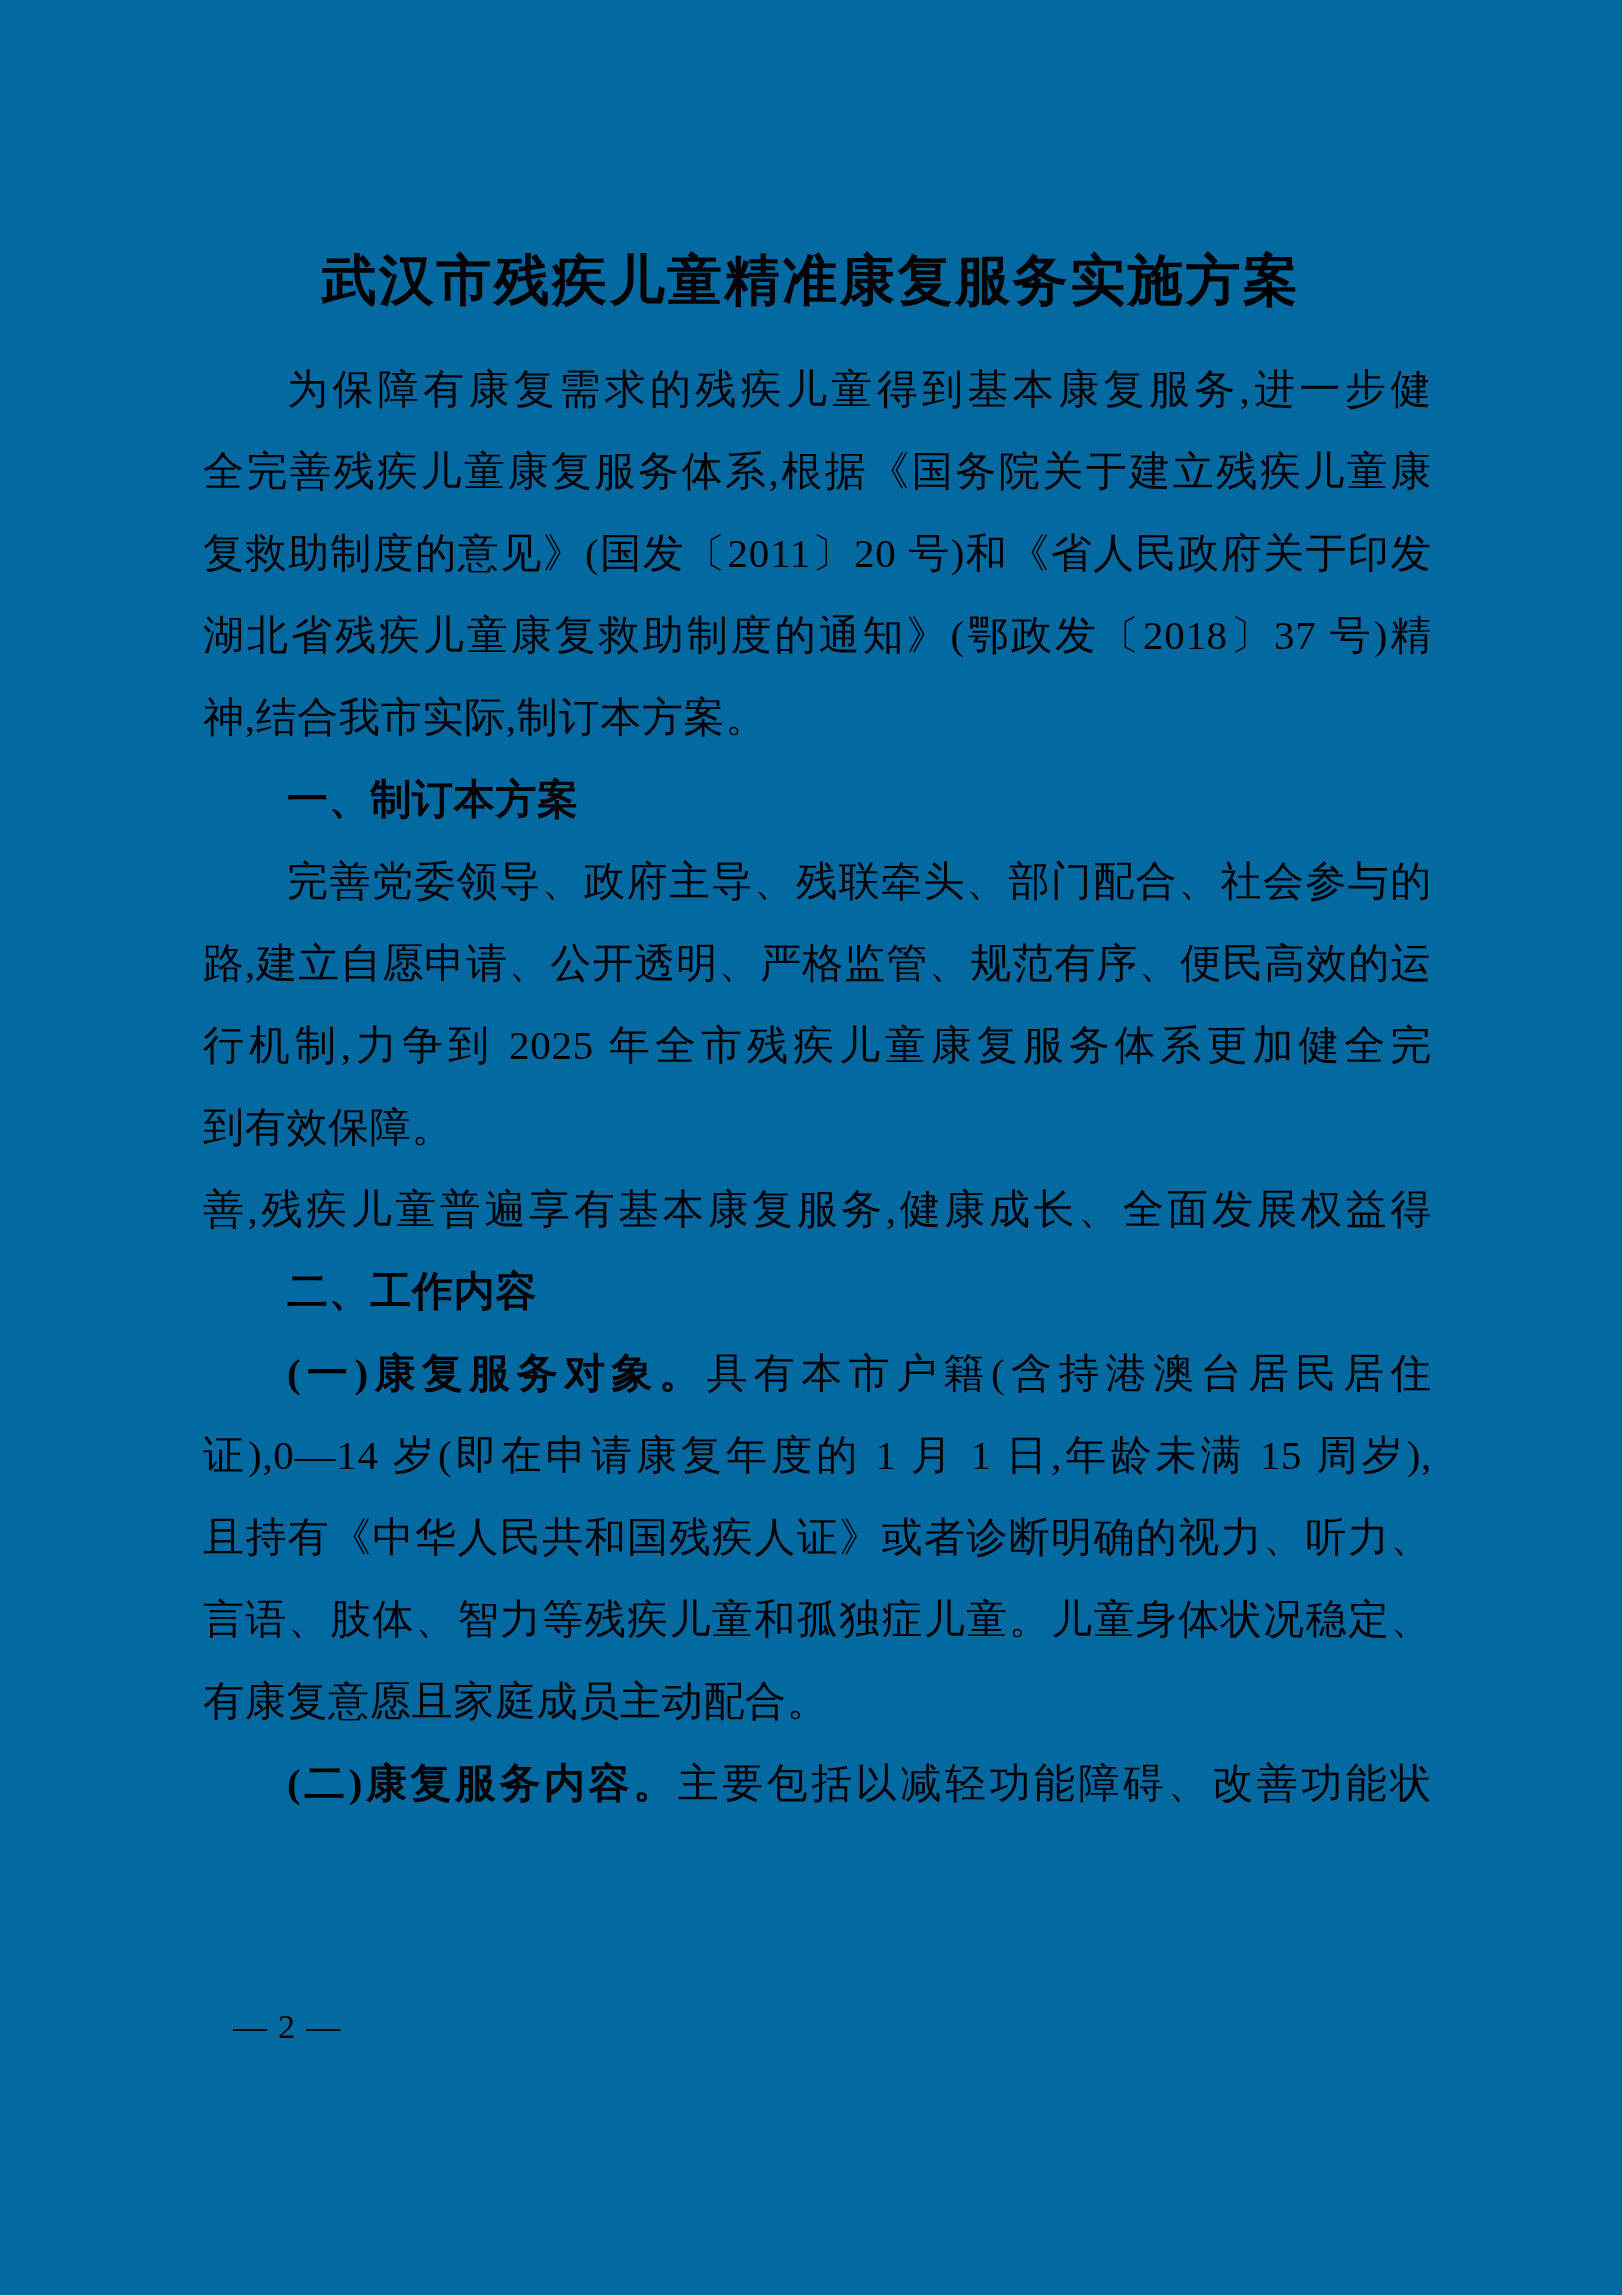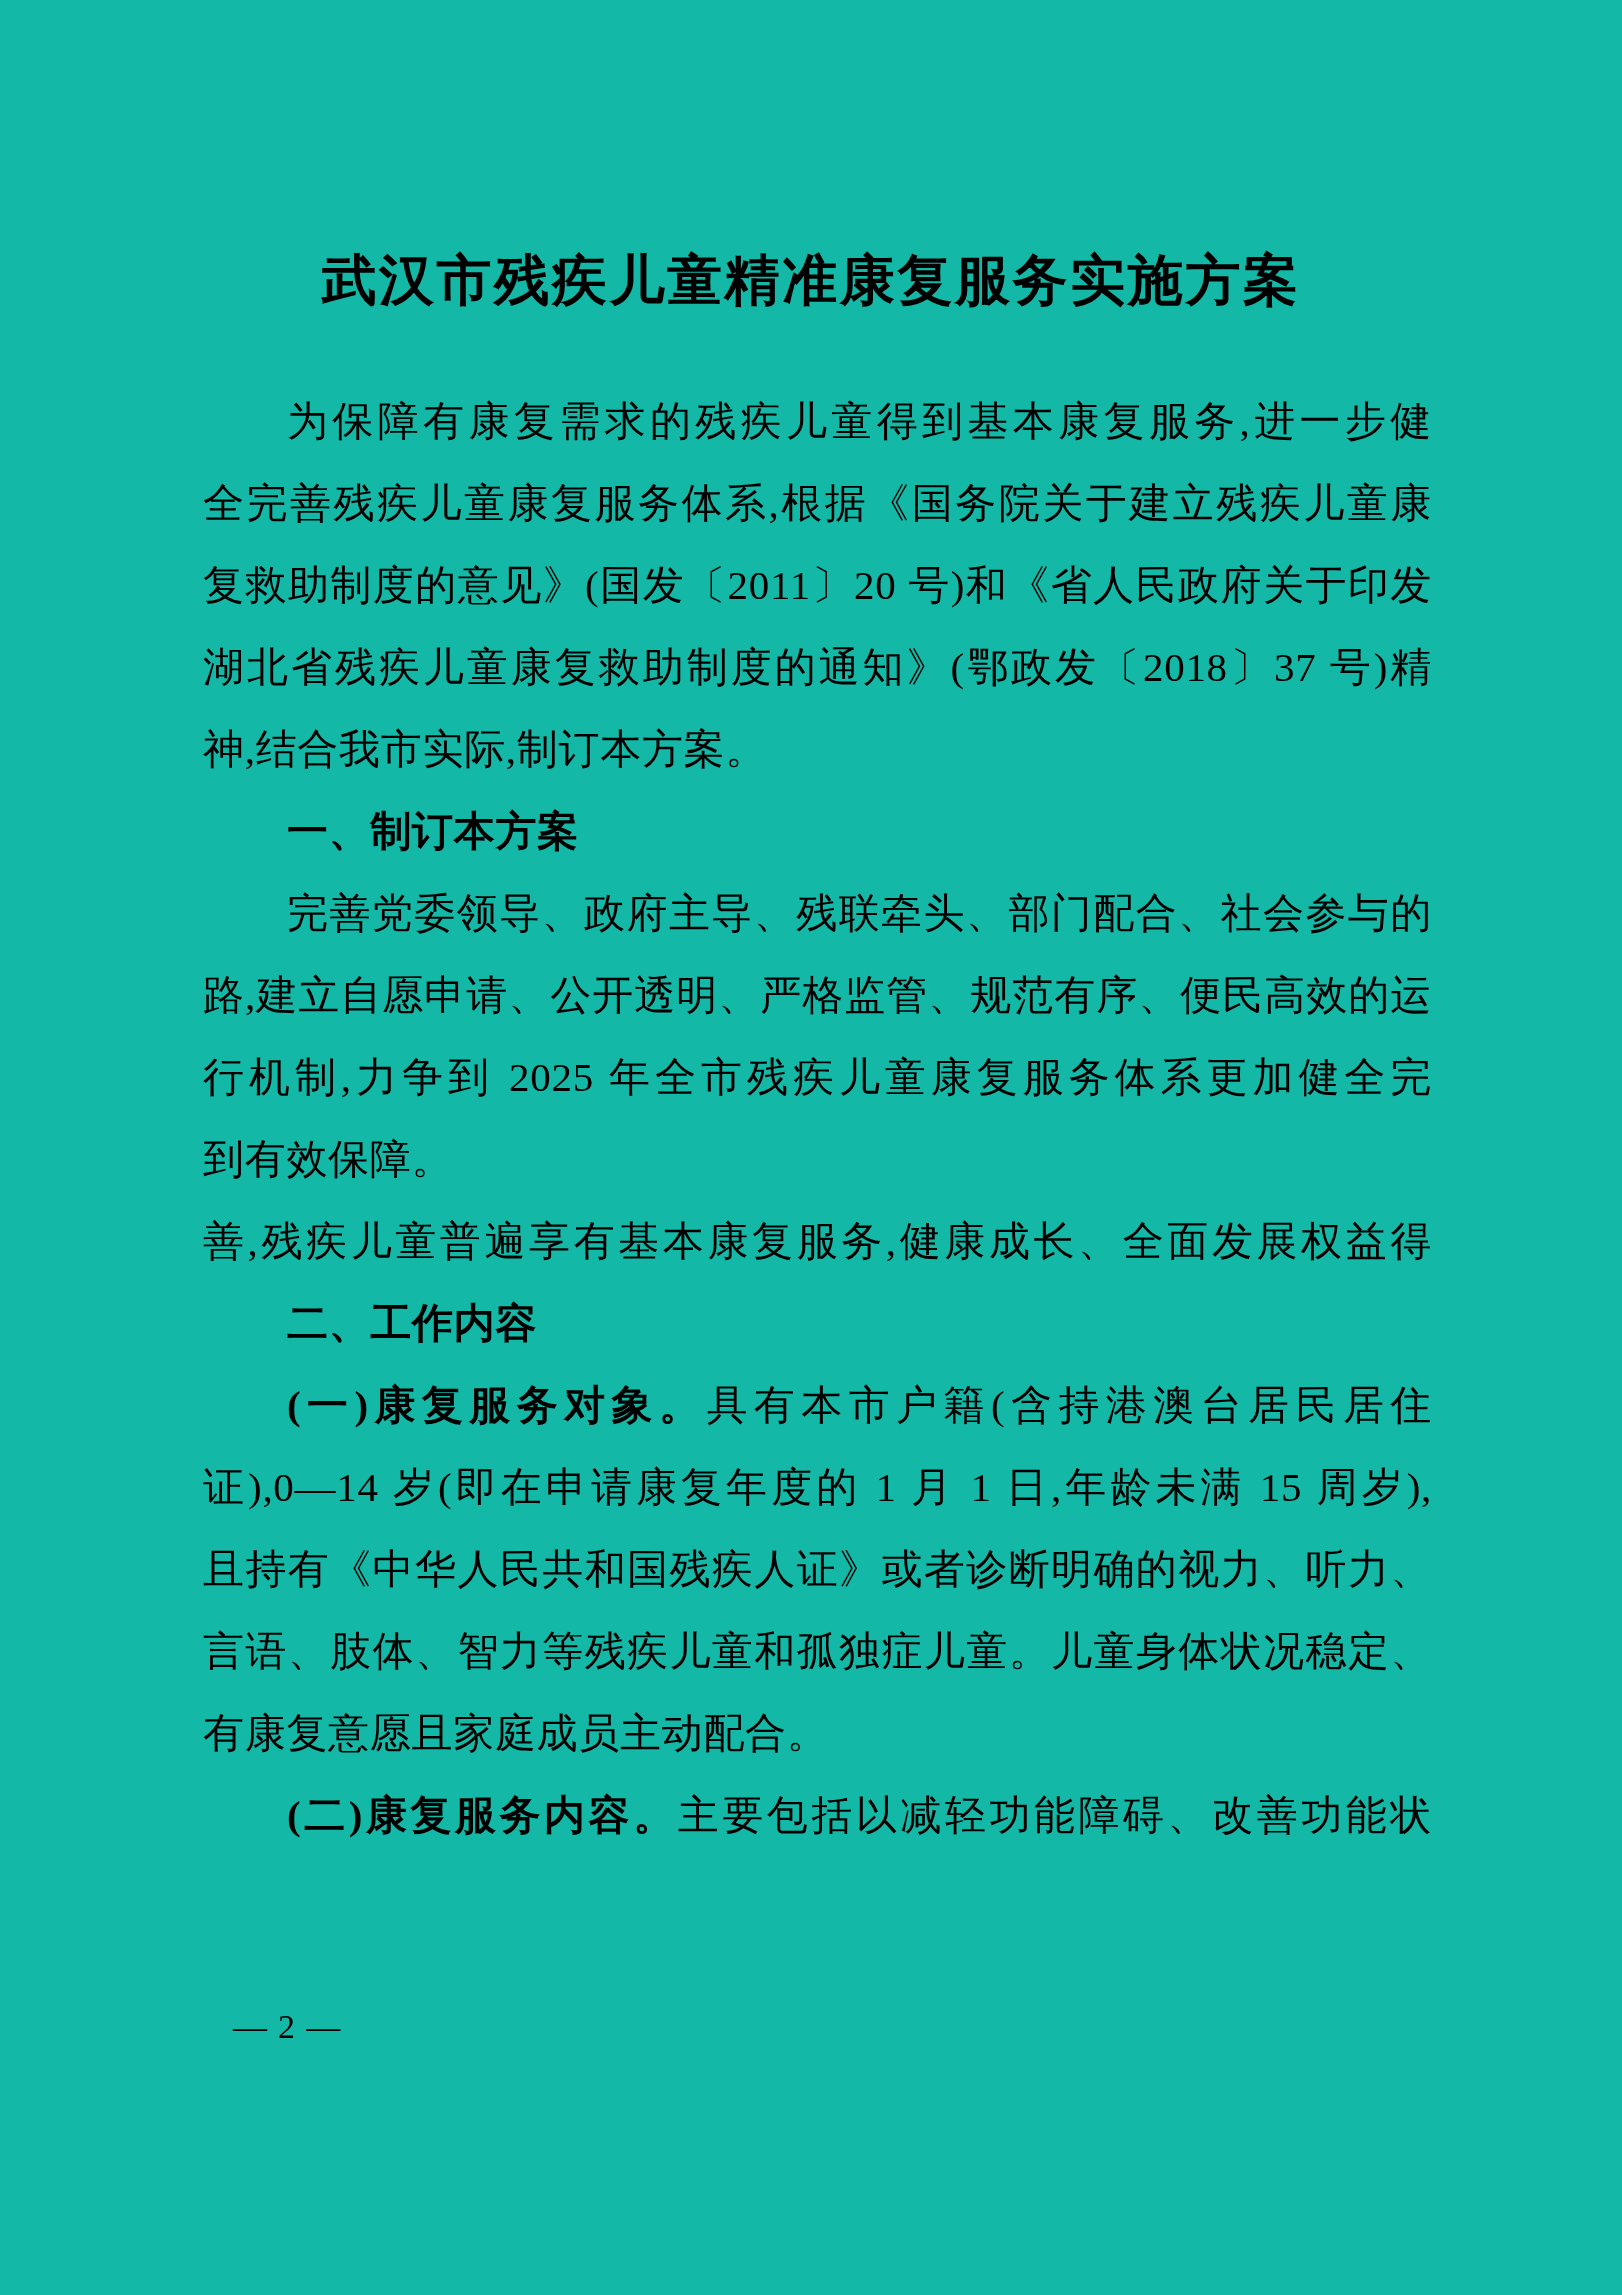--- a/index.html
+++ b/index.html
@@ -1,41 +1,41 @@
 <!DOCTYPE html>
 <html style="font-size:10.5px"><head>
 <meta charset="utf-8">
 <style>
   * { margin: 0; padding: 0; box-sizing: border-box; }
   html, body { background: #888; }
   .page {
     position: relative;
     width: 1622px;
     height: 2295px;
-    background: #14b8a6;
+    background: #0369a1;
     color: #000000;
     font-family: "Liberation Serif", "DejaVu Serif", serif;
     overflow: hidden;
   }
   .doc-title {
     position: absolute;
     top: 245px;
     left: 0;
     width: 100%;
     text-align: center;
     font-size: 55px;
     font-weight: bold;
     letter-spacing: 2.6px;
     line-height: 72px;
     font-family: "Liberation Serif", "DejaVu Serif", serif;
   }
   .body-block {
     position: absolute;
     left: 203px;
-    top: 380px;
+    top: 348px;
     width: 1229px;
     font-size: 41px;
     line-height: 82px;
     letter-spacing: 0.7px;
   }
   .line {
     width: 100%;
     height: 82px;
     overflow: hidden;
     white-space: nowrap;

